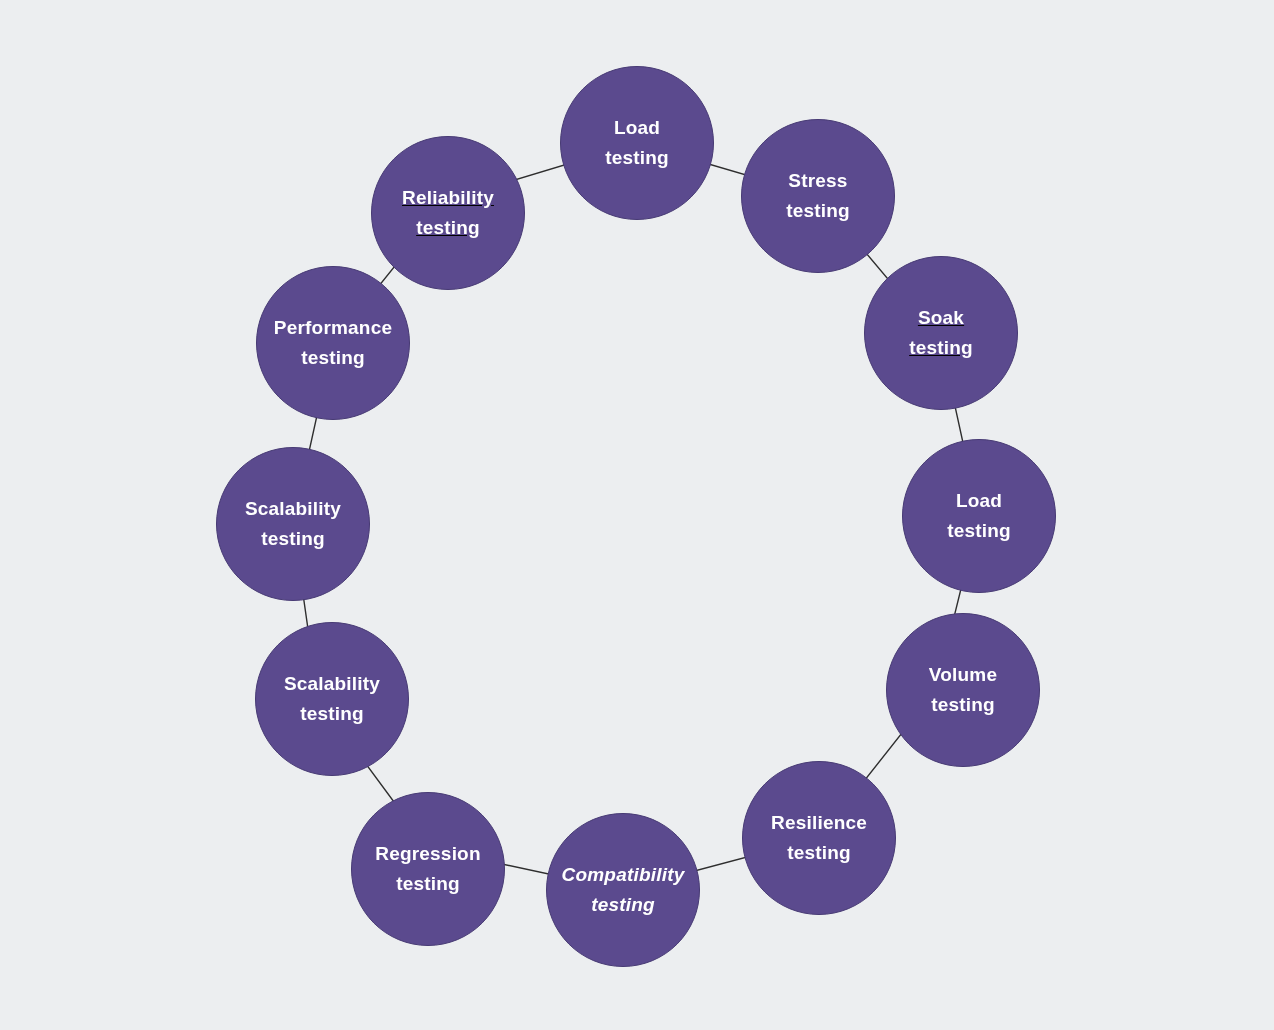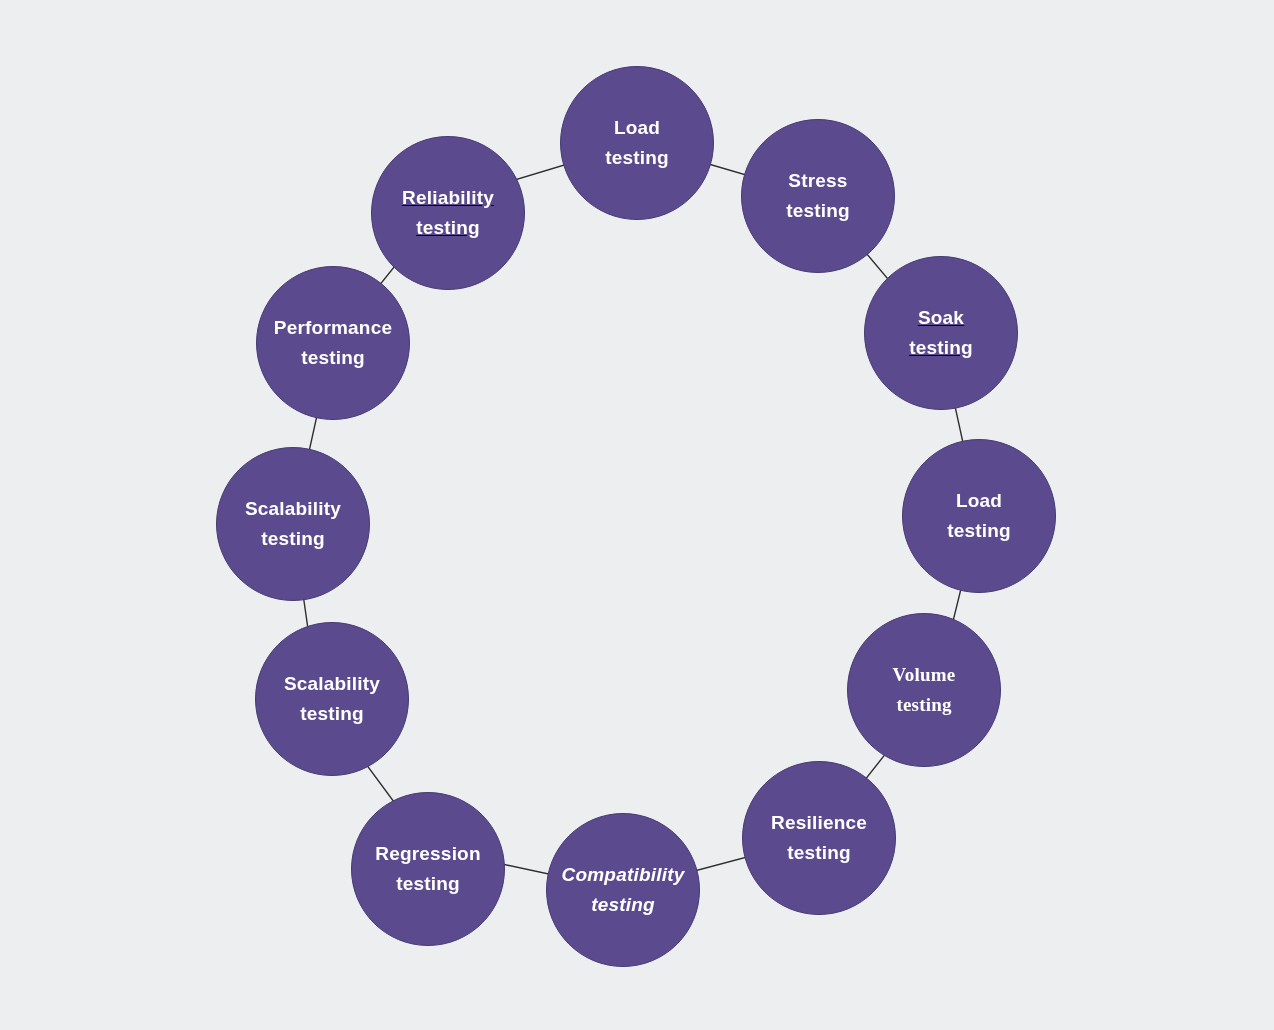--- a/index.html
+++ b/index.html
@@ -102,21 +102,21 @@
     </div>
   </div>
 
   <div class="node" style="left: 902px; top: 439px;">
     <div class="node-label">
       <div>Load</div>
       <div>testing</div>
     </div>
   </div>
 
-  <div class="node" style="left: 847px; top: 613px; font-family: Liberation Serif, serif;">
+  <div class="node" style="left: 886px; top: 613px;">
     <div class="node-label">
       <div>Volume</div>
       <div>testing</div>
     </div>
   </div>
 
   <div class="node" style="left: 742px; top: 761px;">
     <div class="node-label">
       <div>Resilience</div>
       <div>testing</div>

